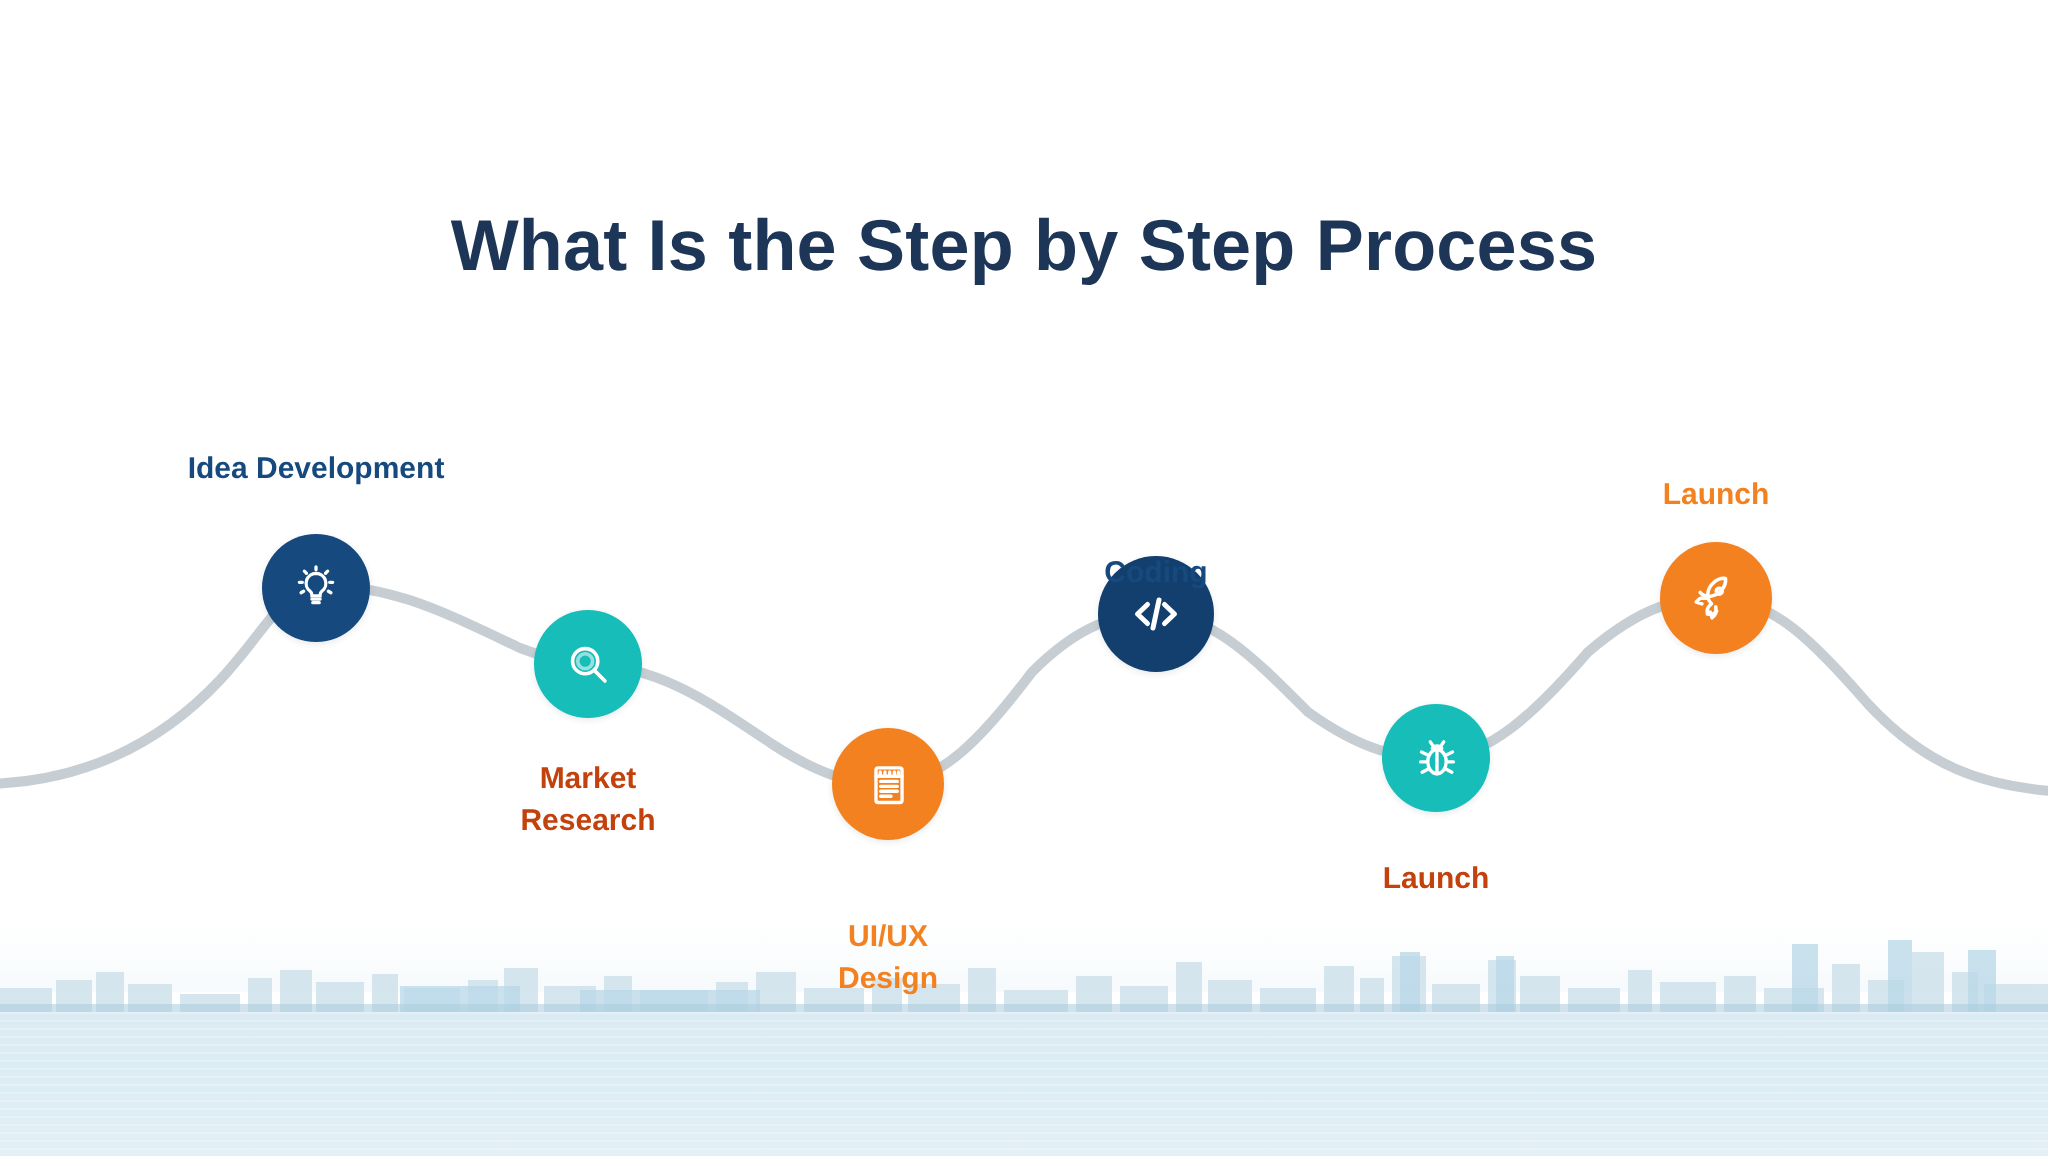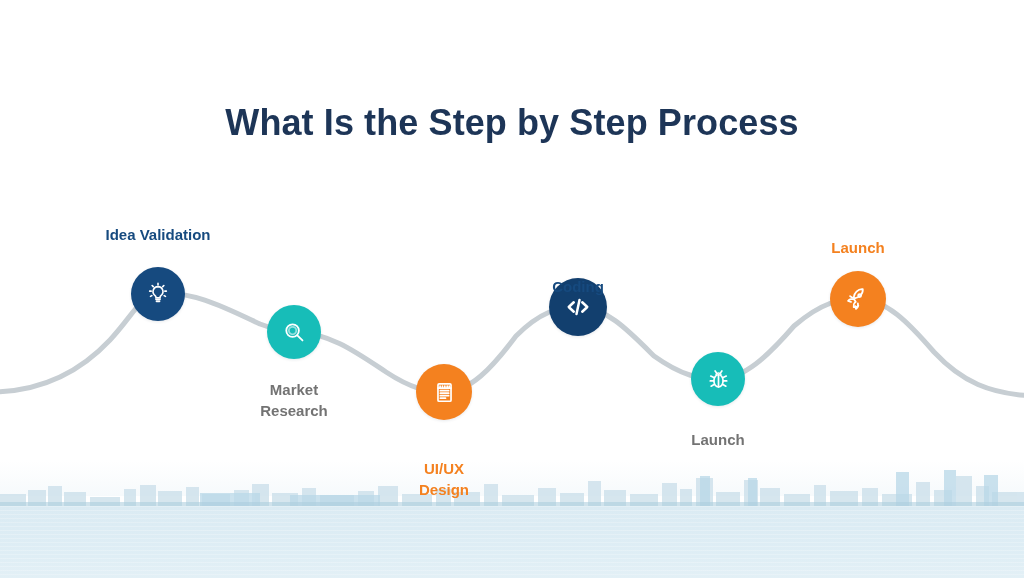--- a/index.html
+++ b/index.html
@@ -52,21 +52,21 @@
     position:absolute;border-radius:50%;
     display:flex;align-items:center;justify-content:center;
     box-shadow:0 1px 3px rgba(20,40,70,.10);
   }
   .node svg{display:block;}
   .caption{
     position:absolute;text-align:center;font-weight:bold;
     font-size:15px;line-height:1.38;white-space:pre-line;
   }
   .cap-navy{color:#164a7f;}
-  .cap-teal{color:#737373;}
+  .cap-teal{color:#c2410c;}
   .cap-orange{color:#f4811f;}
 </style>
 </head>
 <body>
 
 <div id="stage">
 
   <div class="photo">
     <div class="sky-fade"></div>
 
@@ -157,21 +157,21 @@
   </svg>
 
   <div class="step">
     <div class="node" style="left:131px;top:267px;width:54px;height:54px;background:#164a7f;">
       <svg width="26" height="26" viewBox="0 0 24 24" fill="none" stroke="#ffffff" stroke-width="1.5" stroke-linecap="round">
         <path d="M12 5.2a4.6 4.6 0 0 0-2.7 8.3c.5.4.8 1 .8 1.6v.5h3.8v-.5c0-.6.3-1.2.8-1.6A4.6 4.6 0 0 0 12 5.2z"></path>
         <path d="M10.1 17.1h3.8M10.5 18.8h3"></path>
         <path d="M12 2.2v1.4M6.6 4.2l1 1M17.4 4.2l-1 1M4.3 9.4h1.4M18.3 9.4h1.4M5.1 14.2l1.2-.7M18.9 14.2l-1.2-.7"></path>
       </svg>
     </div>
-    <div class="caption cap-navy" style="left:58px;top:225px;width:200px;">Idea Validation</div>
+    <div class="caption cap-navy" style="left:58px;top:225px;width:200px;">Idea Development</div>
   </div>
 
   <div class="step">
     <div class="node" style="left:267px;top:305px;width:54px;height:54px;background:#17bdb8;">
       <svg width="27" height="27" viewBox="0 0 24 24" fill="none" stroke="#ffffff" stroke-width="1.6" stroke-linecap="round">
         <circle cx="10.3" cy="10.3" r="5.6"></circle>
         <circle cx="10.3" cy="10.3" r="3.3" opacity=".55"></circle>
         <path d="M14.5 14.5l4.6 4.6"></path>
       </svg>
     </div>

